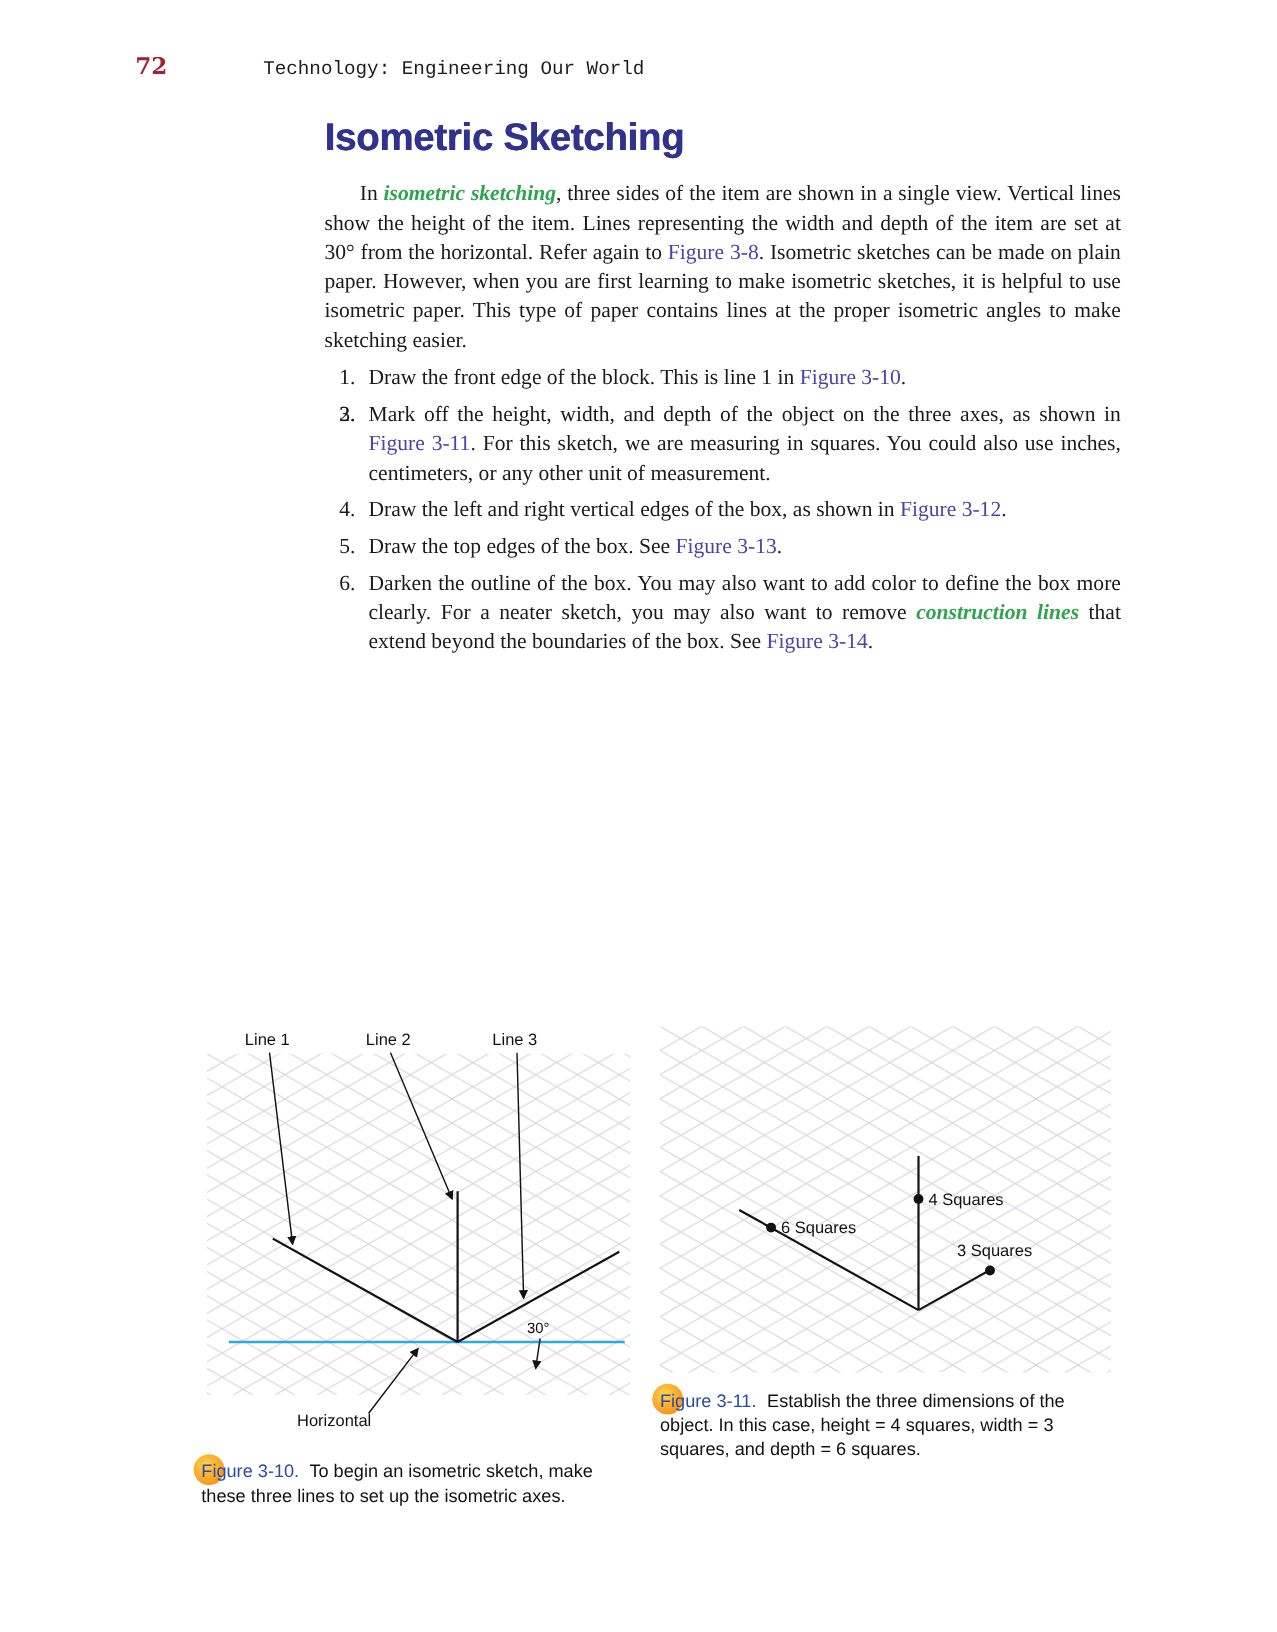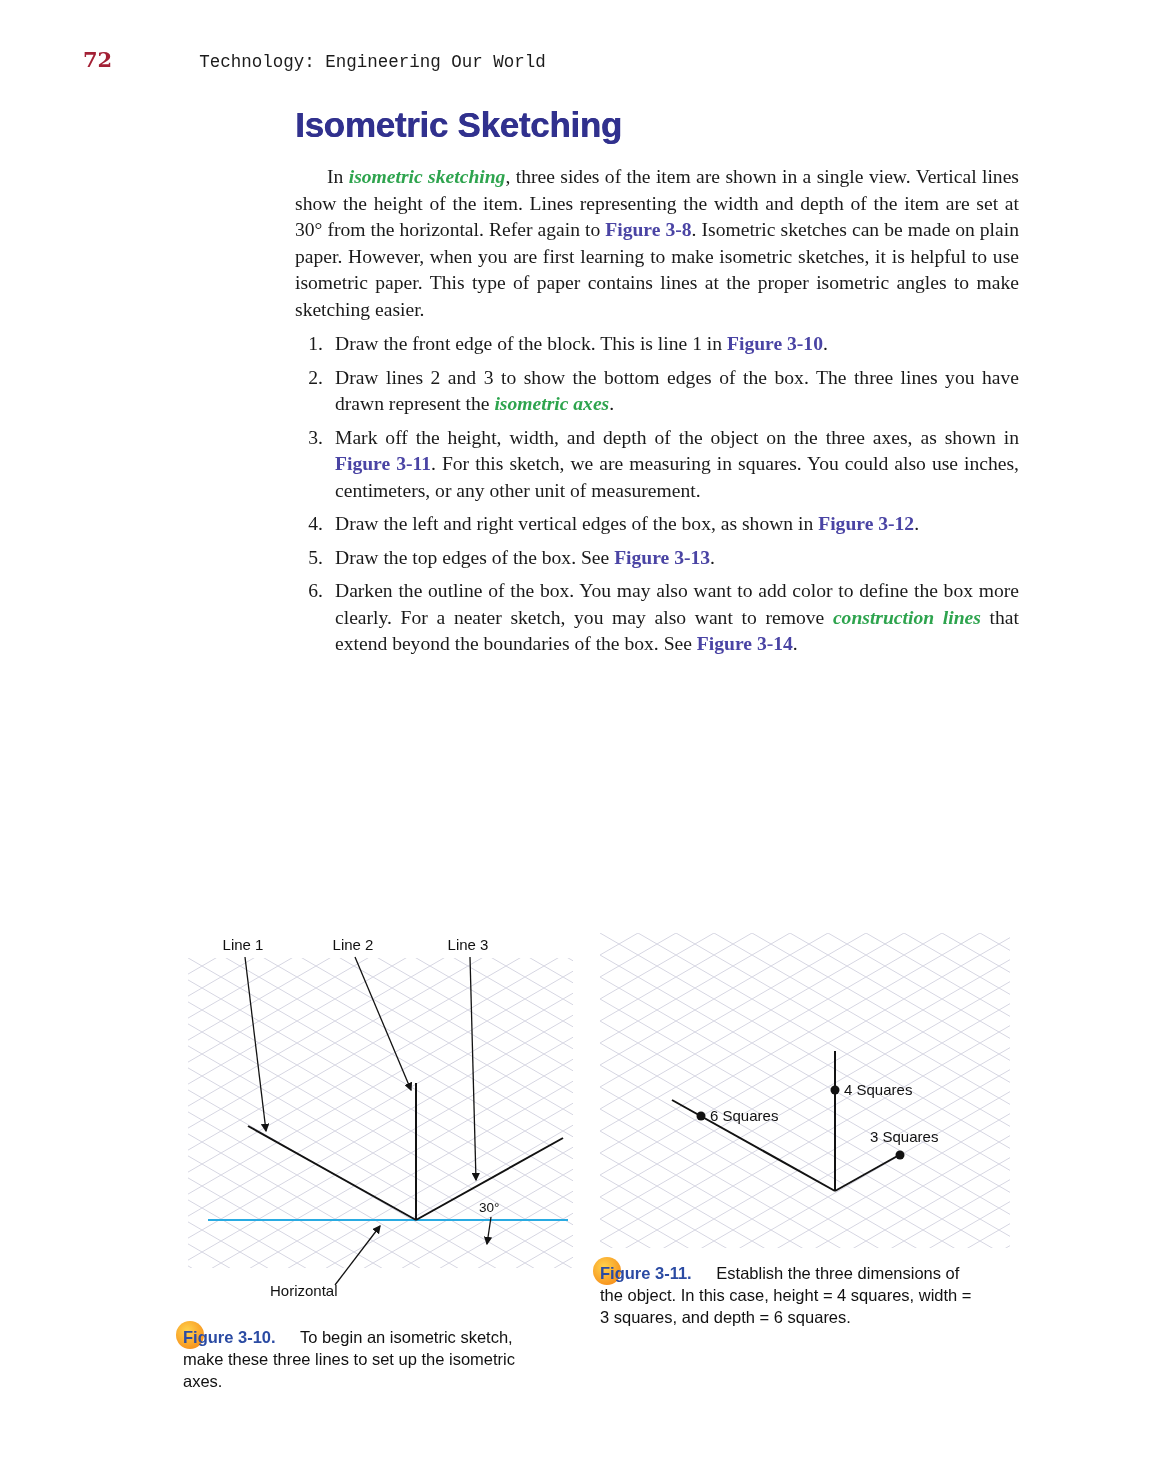--- a/index.html
+++ b/index.html
@@ -1,45 +1,45 @@
 <!DOCTYPE html>
 <html style="--page-red: #a32035; --title-indigo: #31318e; --ref-purple: #4a44a4; --term-green: #2ea44e; --caption-blue: #2b4ba3; --sky-blue: #29abe2; --grid-line: #d6d6e2; --ink: #1a1a1a; --dot-inner: #ffd34d; --dot-outer: #f7941e;"><head>
 <meta charset="utf-8">
 <style>
   html,body{margin:0;padding:0;background:#e9e9e9;}
   .page{position:relative;width:1161px;height:1484px;background:#ffffff;margin:0 auto;
         font-family:"Liberation Serif",serif;color:var(--ink,#1a1a1a);overflow:hidden;}
 
   .page-header{position:absolute;top:47px;left:83px;display:flex;align-items:baseline;}
-  .page-number{font-size:21px;font-weight:bold;color:var(--page-red,#a32035);font-family:"DejaVu Serif",serif;}
+  .page-number{font-size:21px;font-weight:bold;color:var(--page-red,#a32035);font-family:"DejaVu Serif",serif;margin-left:40px;}
   .running-title{font-size:17.5px;margin-left:87px;color:#1c1c1c;font-family:Liberation Mono, monospace;}
 
   .content{position:absolute;left:295px;top:106px;width:724px;}
   .title{font-family:"Liberation Sans",sans-serif;font-size:35px;line-height:38px;font-weight:bold;
          letter-spacing:-0.3px;color:var(--title-indigo,#31318e);margin:0 0 20px 0;
          text-shadow:0.5px 0 0 currentColor;}
   p.body{margin:0;font-size:19.6px;line-height:26.5px;text-align:justify;}
   p.indent{text-indent:32px;}
   .term{color:var(--term-green,#2ea44e);font-weight:bold;font-style:italic;}
-  .ref{color:var(--ref-purple,#4a44a4);font-weight:bold;}
+  .ref{color:var(--ref-purple,#4a44a4);font-weight:normal;}
 
   ol.steps{list-style:none;margin:8px 0 9px 0;padding:0;}
   ol.steps li{position:relative;padding-left:40px;margin-bottom:7px;font-size:19.6px;line-height:26.5px;text-align:justify;}
   .step-num{position:absolute;left:0;top:0;width:28px;text-align:right;}
 
   figure{margin:0;}
   .fig310{position:absolute;left:183px;top:933px;width:392px;}
   .fig311{position:absolute;left:600px;top:933px;width:410px;}
 
   .caption{position:relative;font-family:"Liberation Sans",sans-serif;font-size:16.5px;line-height:22px;color:#111;}
   .fig310 .caption{margin-top:14px;width:368px;}
   .fig311 .caption{margin-top:10px;width:375px;}
   .caption-dot{position:absolute;left:-7px;top:-5px;width:28px;height:28px;border-radius:50%;z-index:0;
                background:radial-gradient(circle at 40% 35%, var(--dot-inner,#ffd34d) 0%, var(--dot-outer,#f7941e) 75%);}
-  .caption-label{position:relative;z-index:1;font-weight:bold;color:var(--caption-blue,#2b4ba3);margin-right:20px;}
+  .caption-label{position:relative;z-index:1;font-weight:normal;color:var(--caption-blue,#2b4ba3);margin-right:5px;}
   .caption-text{position:relative;z-index:1;}
 
   .figlabel{font-family:"Liberation Sans",sans-serif;font-size:15px;fill:#111;}
   .anglelabel{font-family:"Liberation Sans",sans-serif;font-size:13.5px;fill:#111;}
   .gridline{stroke:var(--grid-line,#d6d6e2);stroke-width:1;fill:none;}
   .mainline{stroke:#121212;stroke-width:2;fill:none;}
   .pointer{stroke:#121212;stroke-width:1.3;fill:none;}
   .bluline{stroke:var(--sky-blue,#29abe2);stroke-width:2.2;fill:none;}
   .dot{fill:#121212;}
   .arrowhead{fill:#121212;}
@@ -52,21 +52,21 @@
   <header class="page-header">
     <span class="page-number">72</span>
     <span class="running-title">Technology: Engineering Our World</span>
   </header>
 
   <main class="content">
     <h1 class="title">Isometric Sketching</h1>
     <p class="body indent"><span>In </span><span class="term">isometric sketching</span><span>, three sides of the item are shown in a single view. Vertical lines show the height of the item. Lines representing the width and depth of the item are set at 30° from the horizontal. Refer again to </span><span class="ref">Figure 3-8</span><span>. Isometric sketches can be made on plain paper. However, when you are first learning to make isometric sketches, it is helpful to use isometric paper. This type of paper contains lines at the proper isometric angles to make sketching easier.</span></p>
     <ol class="steps">
         <li><span class="step-num">1.</span><span class="step-body"><span>Draw the front edge of the block. This is line 1 in </span><span class="ref">Figure 3-10</span><span>.</span></span></li>
-        <li><span class="step-num">2.</span><span class="step-body"><span>Draw lines 2 and 3 to show the bottom edges of the box. The three lines you have drawn represent the </span><span class="term">isometric axes</span><span>.</span></span></li>
+        <li><span class="step-num">2.</span></li>
         <li><span class="step-num">3.</span><span class="step-body"><span>Mark off the height, width, and depth of the object on the three axes, as shown in </span><span class="ref">Figure 3-11</span><span>. For this sketch, we are measuring in squares. You could also use inches, centimeters, or any other unit of measurement.</span></span></li>
         <li><span class="step-num">4.</span><span class="step-body"><span>Draw the left and right vertical edges of the box, as shown in </span><span class="ref">Figure 3-12</span><span>.</span></span></li>
         <li><span class="step-num">5.</span><span class="step-body"><span>Draw the top edges of the box. See </span><span class="ref">Figure 3-13</span><span>.</span></span></li>
         <li><span class="step-num">6.</span><span class="step-body"><span>Darken the outline of the box. You may also want to add color to define the box more clearly. For a neater sketch, you may also want to remove </span><span class="term">construction lines</span><span> that extend beyond the boundaries of the box. See </span><span class="ref">Figure 3-14</span><span>.</span></span></li>
       </ol>
   </main>
 
   <figure class="fig310">
     <svg class="diagram" width="392" height="375" viewBox="0 0 392 375" role="img">
       <defs>

